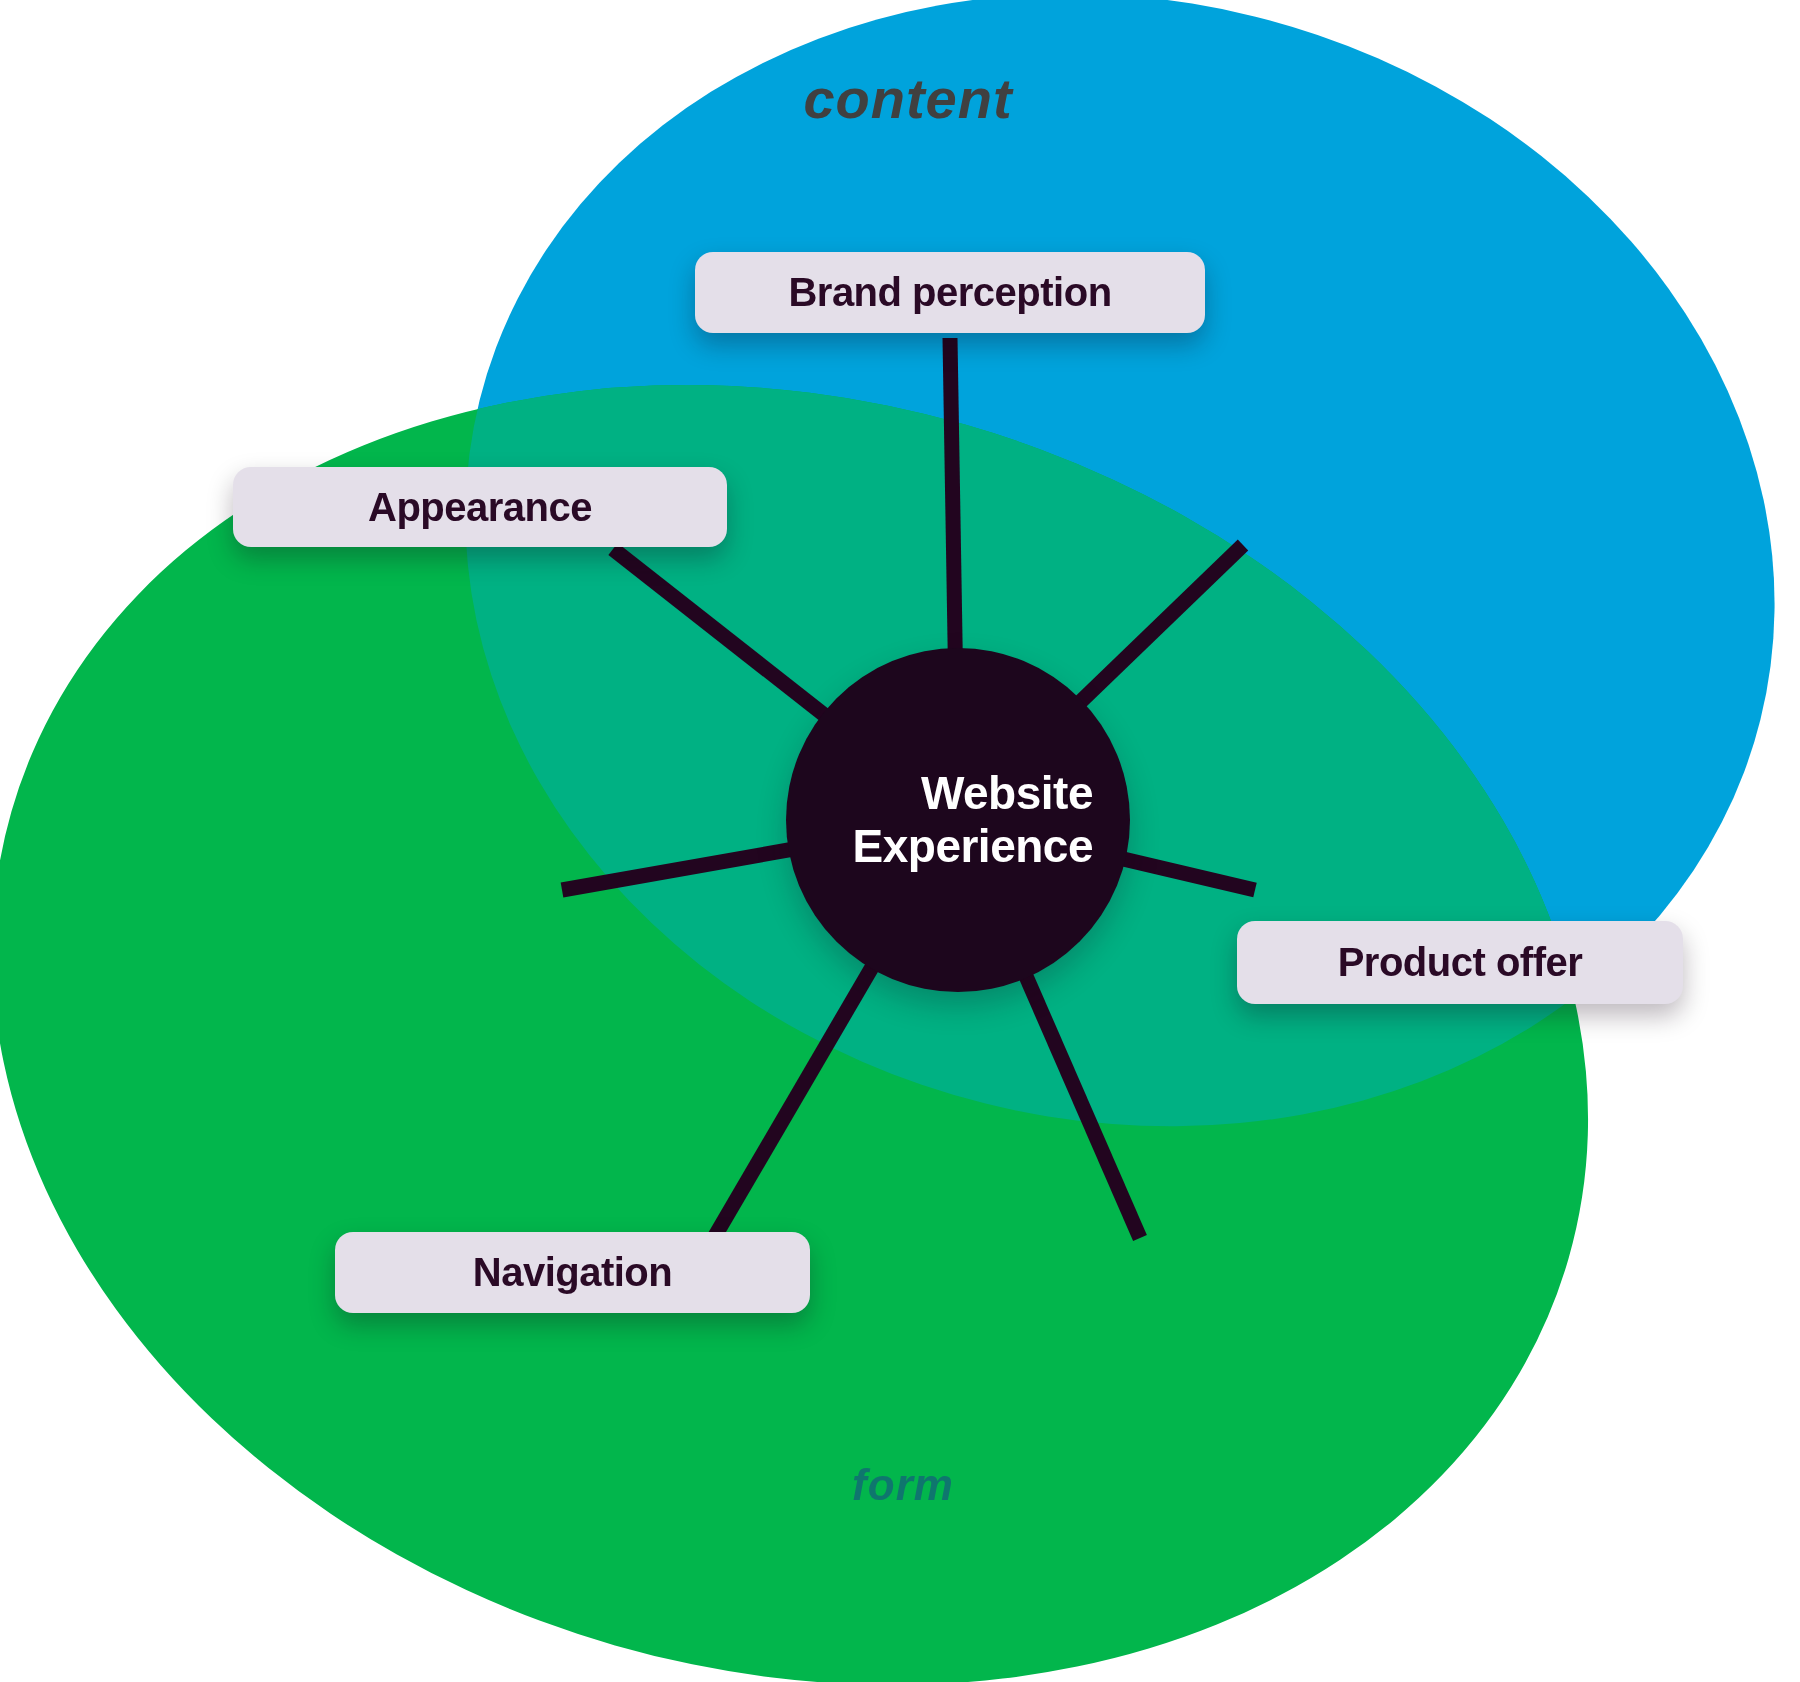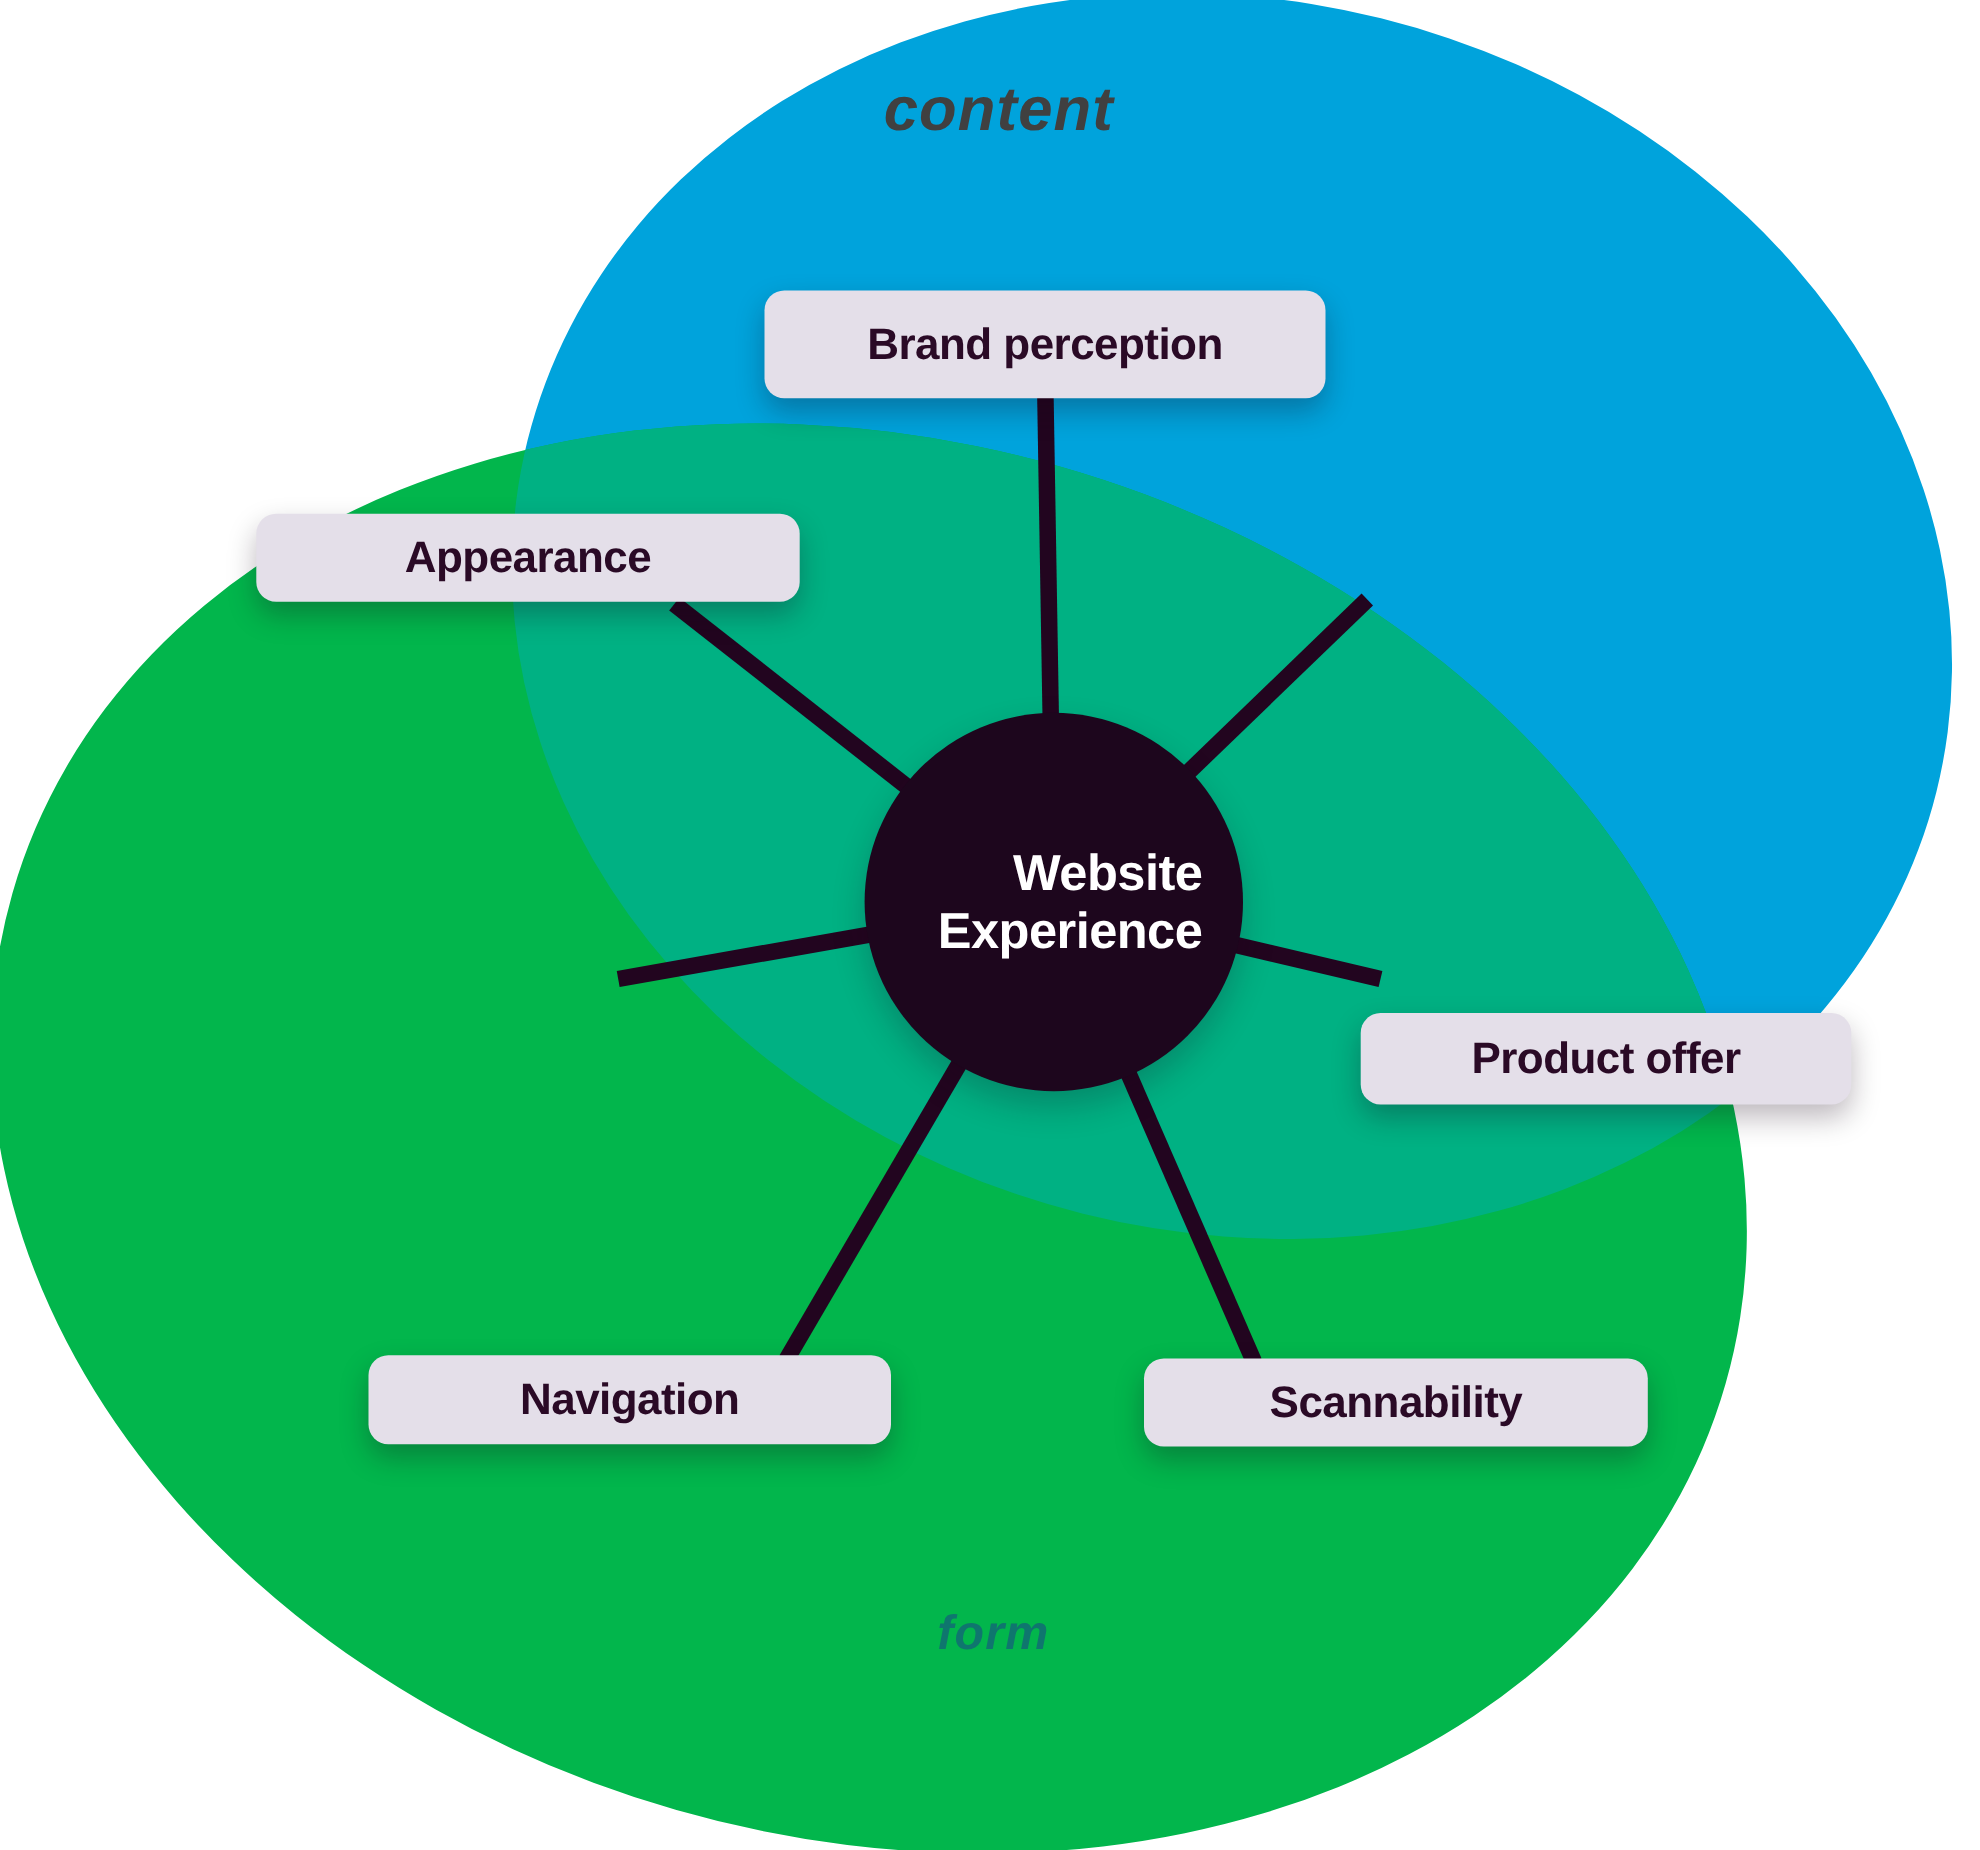--- a/index.html
+++ b/index.html
@@ -50,21 +50,21 @@
     display: flex;
     align-items: center;
     justify-content: center;
     font-weight: 700;
     font-size: 40px;
     letter-spacing: -0.5px;
     color: #2a0a26;
     white-space: nowrap;
     box-shadow: 0 12px 26px rgba(22, 5, 22, 0.28);
   }
-  #node-brand        { left: 695px;  top: 264px;  width: 510px; height: 98px; text-align: right; }
+  #node-brand        { left: 695px;  top: 252px;  width: 510px; height: 81px; text-align: right; }
   #node-price        { left: 1140px; top: 467px;  width: 462px; height: 81px; }
   #node-appearance   { left: 233px;  top: 467px;  width: 494px; height: 80px; }
   #node-technical    { left: 125px;  top: 885px;  width: 455px; height: 82px; }
   #node-product      { left: 1237px; top: 885px;  width: 446px; height: 83px; margin-top: 36px; }
   #node-navigation   { left: 335px;  top: 1232px; width: 475px; height: 81px; }
   #node-scannability { left: 1040px; top: 1235px; width: 458px; height: 80px; }
   #center-node {
     position: absolute;
     z-index: 4;
     left: 786px; top: 648px;
@@ -118,19 +118,18 @@
     </g>
   </svg>
 
   <div class="region-label" id="content-label">content</div>
   <div class="region-label" id="form-label">form</div>
 
   <div class="node" id="node-brand">Brand perception</div>
   <div class="node" id="node-appearance">Appearance</div>
   <div class="node" id="node-product">Product offer</div>
   <div class="node" id="node-navigation">Navigation</div>
-  <div class="node" id="node-scannability">Scannability</div>
 
   <div id="center-node">
     <span class="center-text">Website Experience</span>
   </div>
 
 </div>
 
 </body></html>

